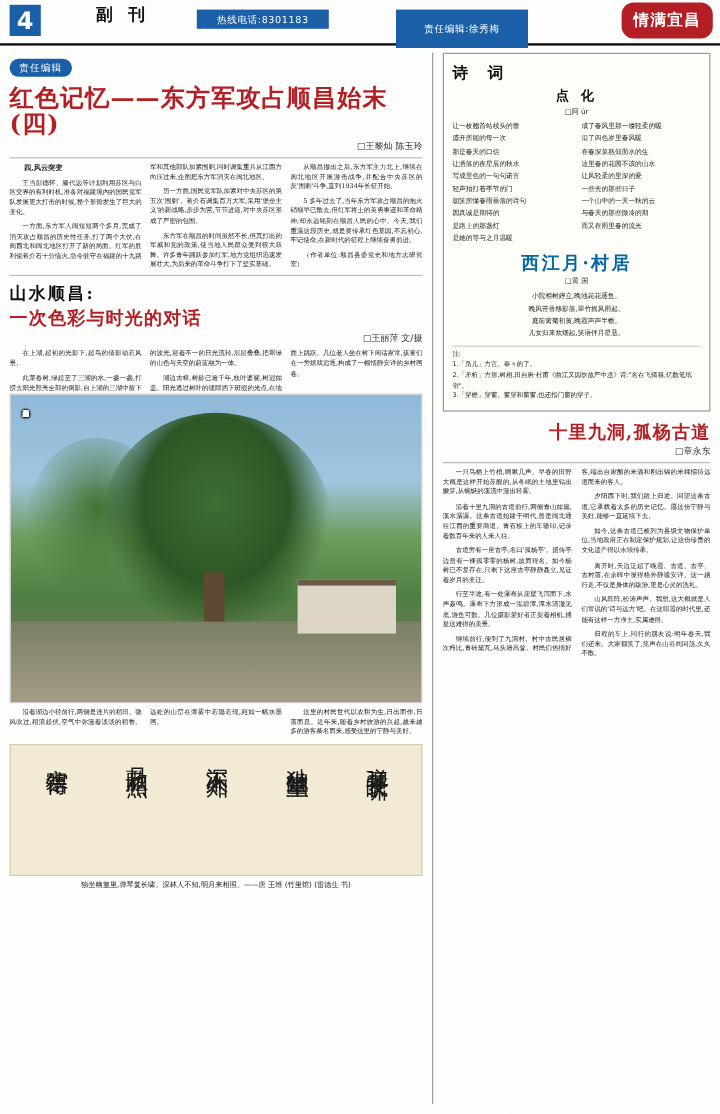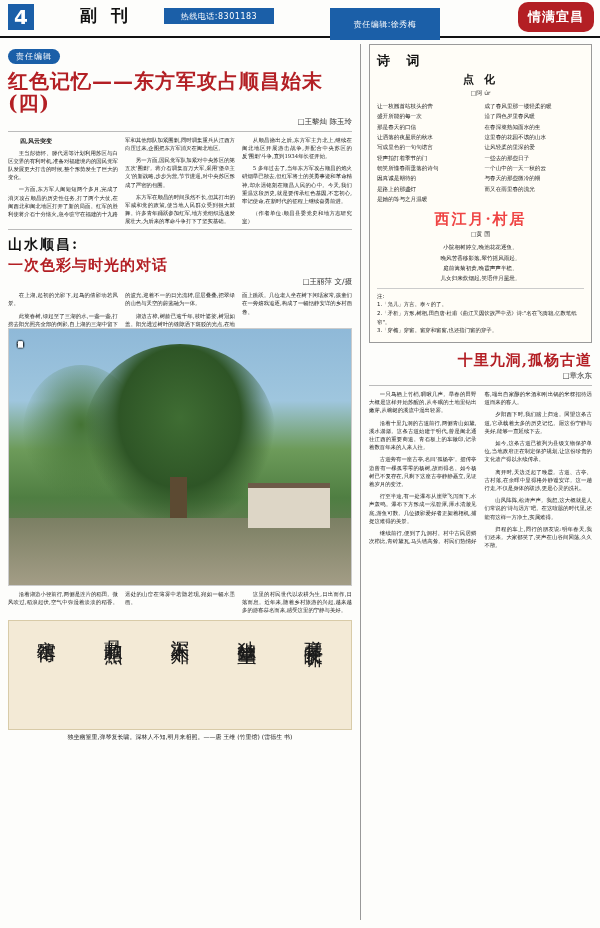--- a/index.html
+++ b/index.html
@@ -23,21 +23,21 @@
     box-sizing:border-box;
   }
   .pagenum{
     position:absolute;left:8px;top:4px;width:26px;height:26px;
     background:#1b5fa8;color:#fff;font-size:20px;font-weight:bold;
     display:flex;align-items:center;justify-content:center;
   }
   .section-name{
     position:absolute;left:80px;top:4px;
     font-family:"DejaVu Serif","Liberation Serif",serif;
-    font-size:17px;font-weight:bold;letter-spacing:4px;text-align:center;
+    font-size:14px;font-weight:bold;letter-spacing:4px;text-align:center;
   }
   .hotline{
     position:absolute;left:164px;top:8px;width:110px;height:16px;
     background:#1b5fa8;color:#fff;font-size:8px;
     display:flex;align-items:center;justify-content:center;letter-spacing:.5px;
   }
   .editor{
     position:absolute;left:330px;top:8px;width:110px;height:32px;
     background:#1b5fa8;color:#fff;font-size:8px;
     display:flex;align-items:center;justify-content:center;letter-spacing:.5px;
@@ -151,21 +151,21 @@
   }
   .poem-author{font-size:6px;text-align:center;color:#333;margin-bottom:3px;}
   .poem-verses{
     column-count:2;column-gap:8px;
     font-family:"DejaVu Serif","Liberation Serif",serif;
     font-size:5.6px;line-height:1.85;color:#222;
   }
   .poem-verses div{margin:0;}
   .poem-title-red{
     font-family:"DejaVu Serif","Liberation Serif",serif;
-    color:#ef4444;text-align:center;font-size:15px;font-weight:bold;
+    color:#0369a1;text-align:center;font-size:15px;font-weight:bold;
     letter-spacing:2px;margin:6px 0 1px 0;
   }
   .poem-note{
     font-size:5.4px;line-height:1.6;color:#222;margin-top:4px;
     border-top:1px solid #ccc;padding-top:3px;
   }
   .art3-title{
     font-family:"DejaVu Serif","Liberation Serif",serif;
     color:#b31f24;font-size:15px;font-weight:bold;text-align:right;
     letter-spacing:1px;margin:8px 0 1px 0;

